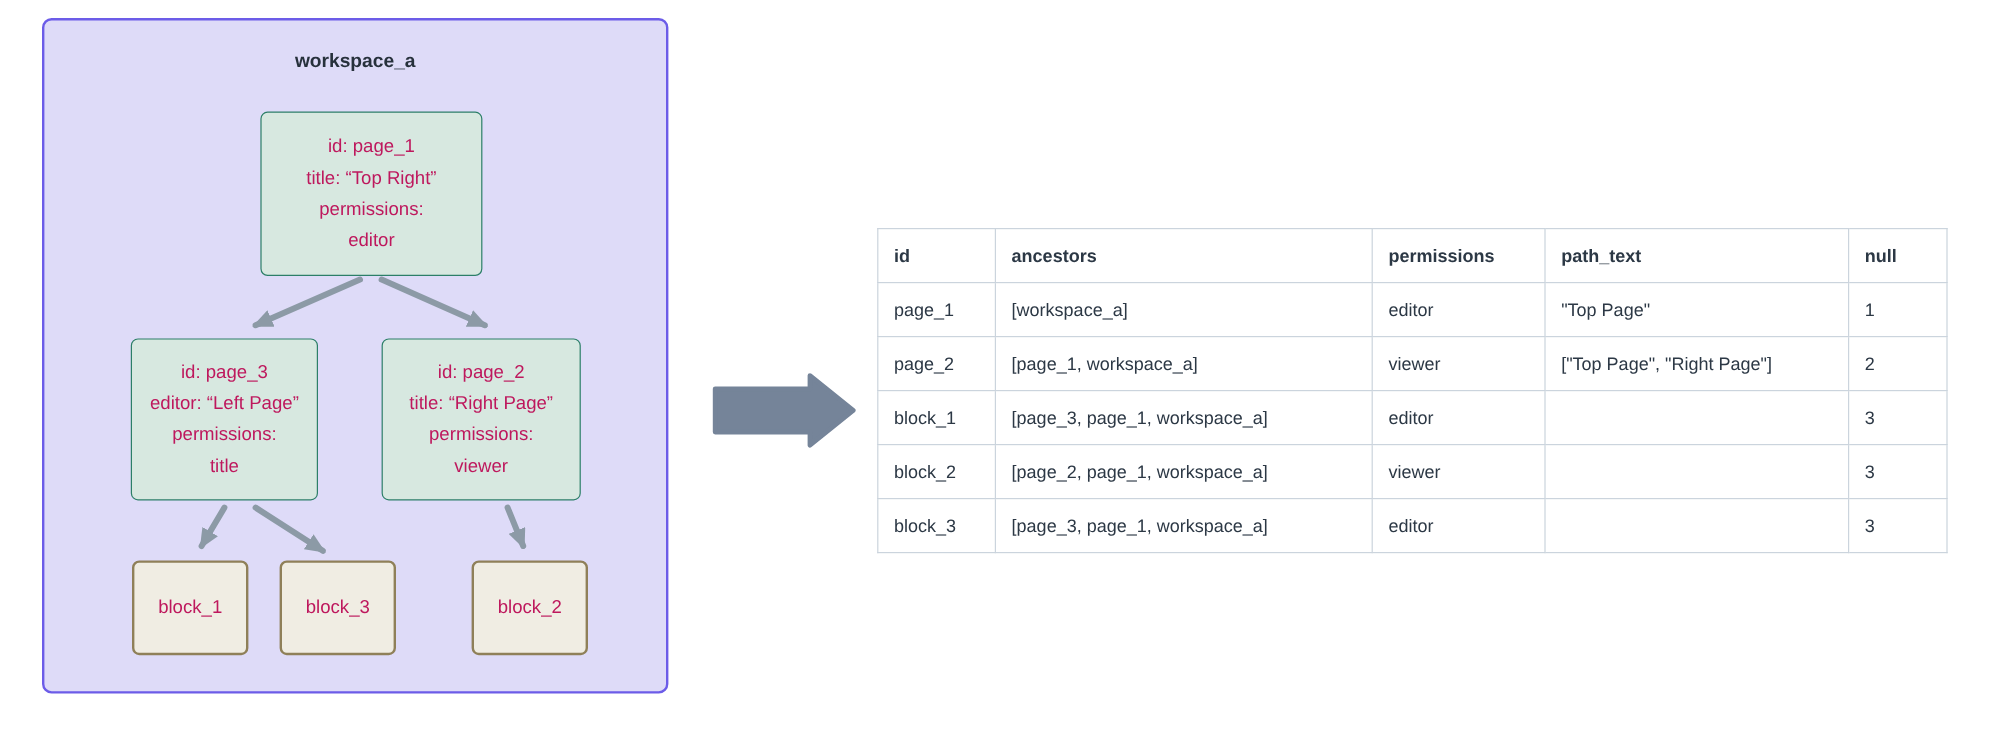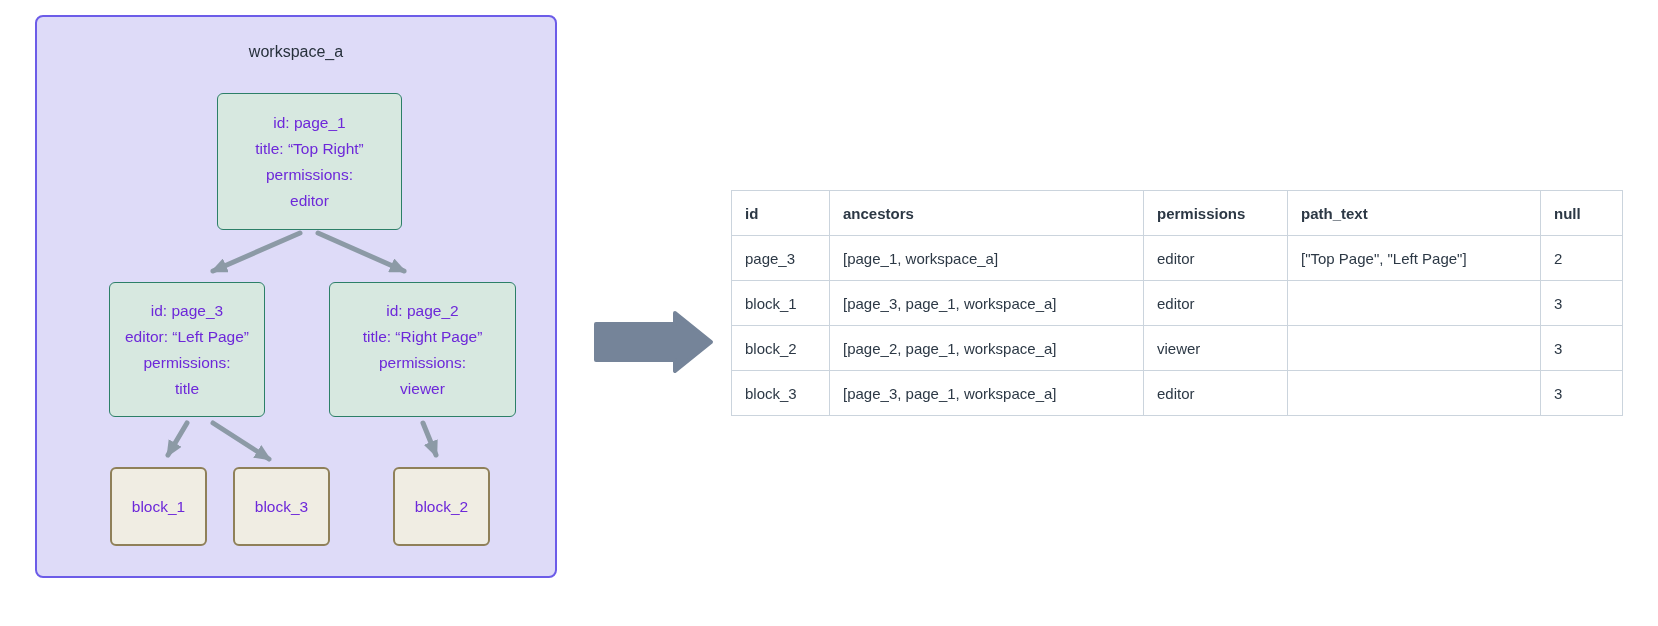--- a/index.html
+++ b/index.html
@@ -21,42 +21,42 @@
 
   
   .workspace{
     position:absolute;left:35px;top:15px;width:522px;height:563px;
     background:var(--workspace-fill);
     border:2px solid var(--workspace-border);
     border-radius:8px;
   }
   .ws-title{
     position:absolute;left:0;right:0;top:26px;
-    text-align:center;font-weight:normal;font-size:16px;color:#27313c;
+    text-align:center;font-weight:bold;font-size:16px;color:#27313c;
   }
   .edges{position:absolute;left:0;top:0;width:522px;height:563px;pointer-events:none;}
   .arrow-line{stroke:var(--diagram-arrow);stroke-width:5;fill:none;stroke-linecap:round;}
   .arrow-head{fill:var(--diagram-arrow);}
   .node{
     position:absolute;display:flex;flex-direction:column;align-items:center;justify-content:center;
-    text-align:center;font-size:15.5px;color:#6d28d9;
+    text-align:center;font-size:15.5px;color:#be185d;
   }
   .page-node{
     background:var(--page-node-fill);
     border:1.5px solid var(--page-node-border);
     border-radius:6px;line-height:26px;
   }
   .block-node{
     background:var(--block-node-fill);
     border:2px solid var(--block-node-border);
     border-radius:6px;
   }
   #n-page1{left:180px;top:76px;width:185px;height:137px;}
   #n-page3{left:72px;top:265px;width:156px;height:135px;}
-  #n-page2{left:292px;top:265px;width:187px;height:135px;}
+  #n-page2{left:281px;top:265px;width:166px;height:135px;}
   #n-block1{left:73px;top:450px;width:97px;height:79px;}
   #n-block3{left:196px;top:450px;width:97px;height:79px;}
   #n-block2{left:356px;top:450px;width:97px;height:79px;}
 
   
   .transform-arrow{position:absolute;left:592px;top:308px;width:125px;height:68px;}
   .transform-arrow path{
     fill:var(--transform-arrow);
     stroke:var(--transform-arrow);stroke-width:4;stroke-linejoin:round;
   }
@@ -149,24 +149,31 @@
       <tr>
         <th>id</th>
         <th>ancestors</th>
         <th>permissions</th>
         <th>path_text</th>
         <th>null</th>
       </tr>
     </thead>
     <tbody>
         <tr>
-          <td>page_3</td>
+          <td>page_1</td>
+          <td>[workspace_a]</td>
+          <td>editor</td>
+          <td>"Top Page"</td>
+          <td>1</td>
+        </tr>
+        <tr>
+          <td>page_2</td>
           <td>[page_1, workspace_a]</td>
-          <td>editor</td>
-          <td>["Top Page", "Left Page"]</td>
+          <td>viewer</td>
+          <td>["Top Page", "Right Page"]</td>
           <td>2</td>
         </tr>
         <tr>
           <td>block_1</td>
           <td>[page_3, page_1, workspace_a]</td>
           <td>editor</td>
           <td></td>
           <td>3</td>
         </tr>
         <tr>

